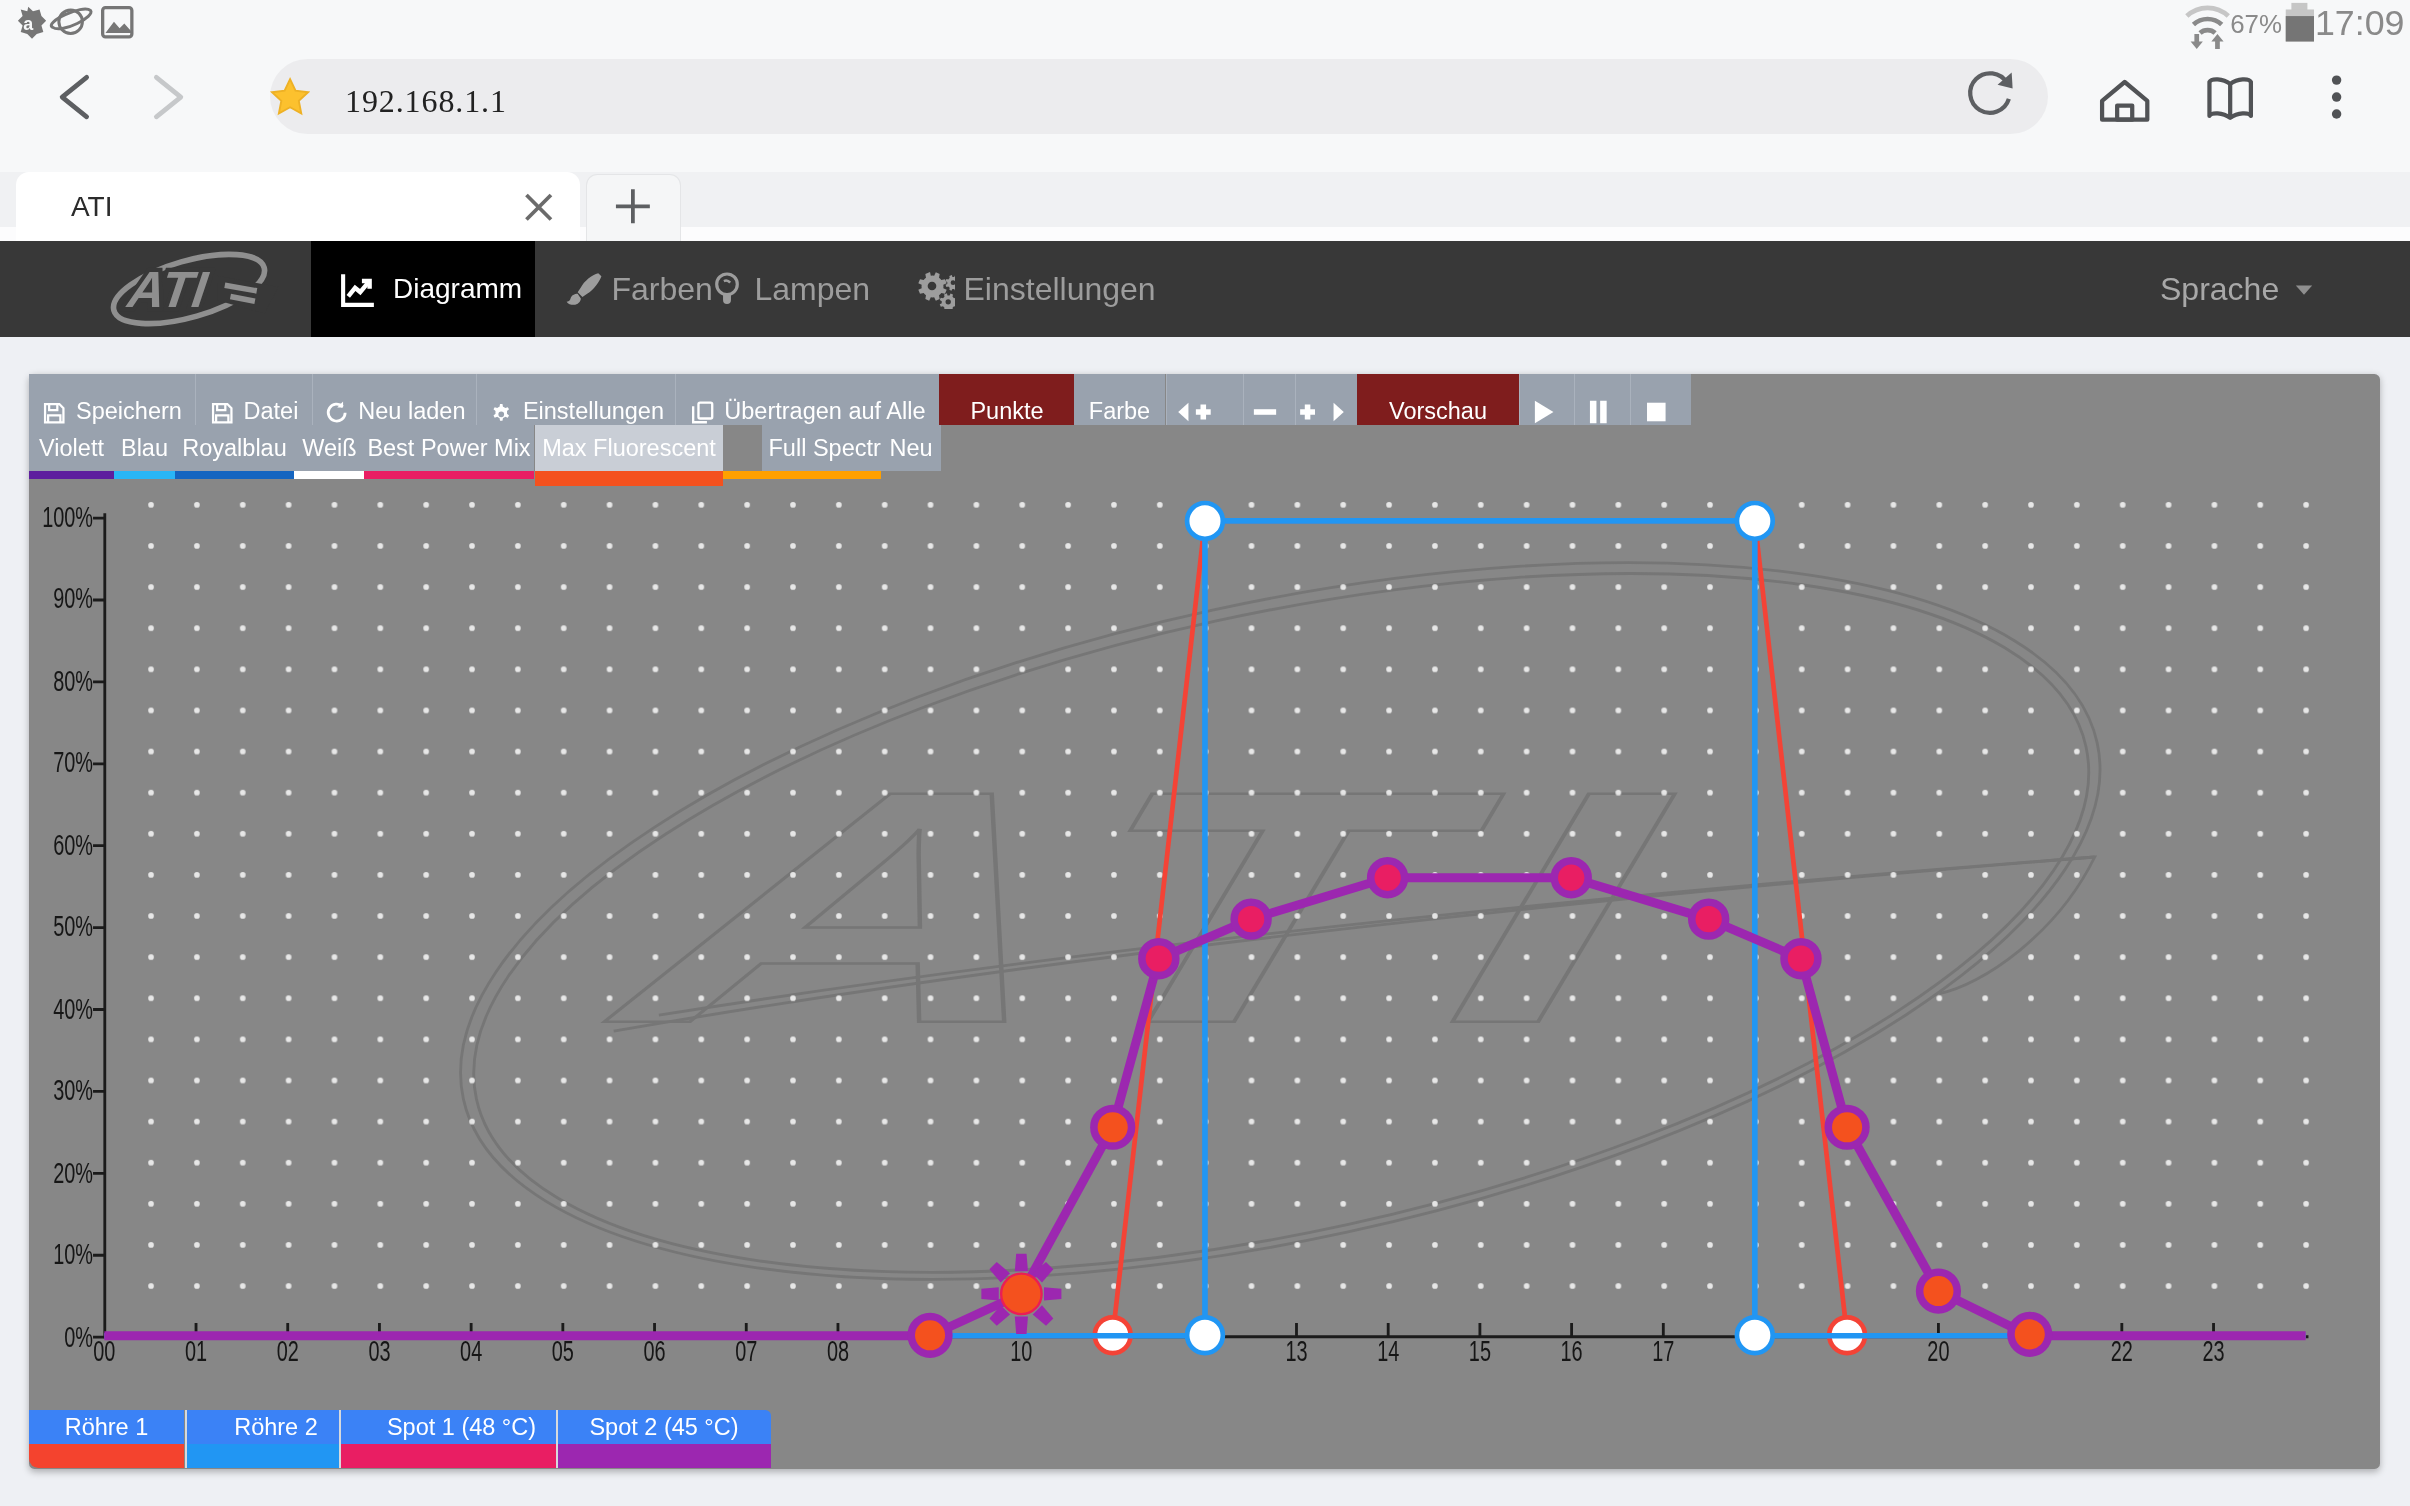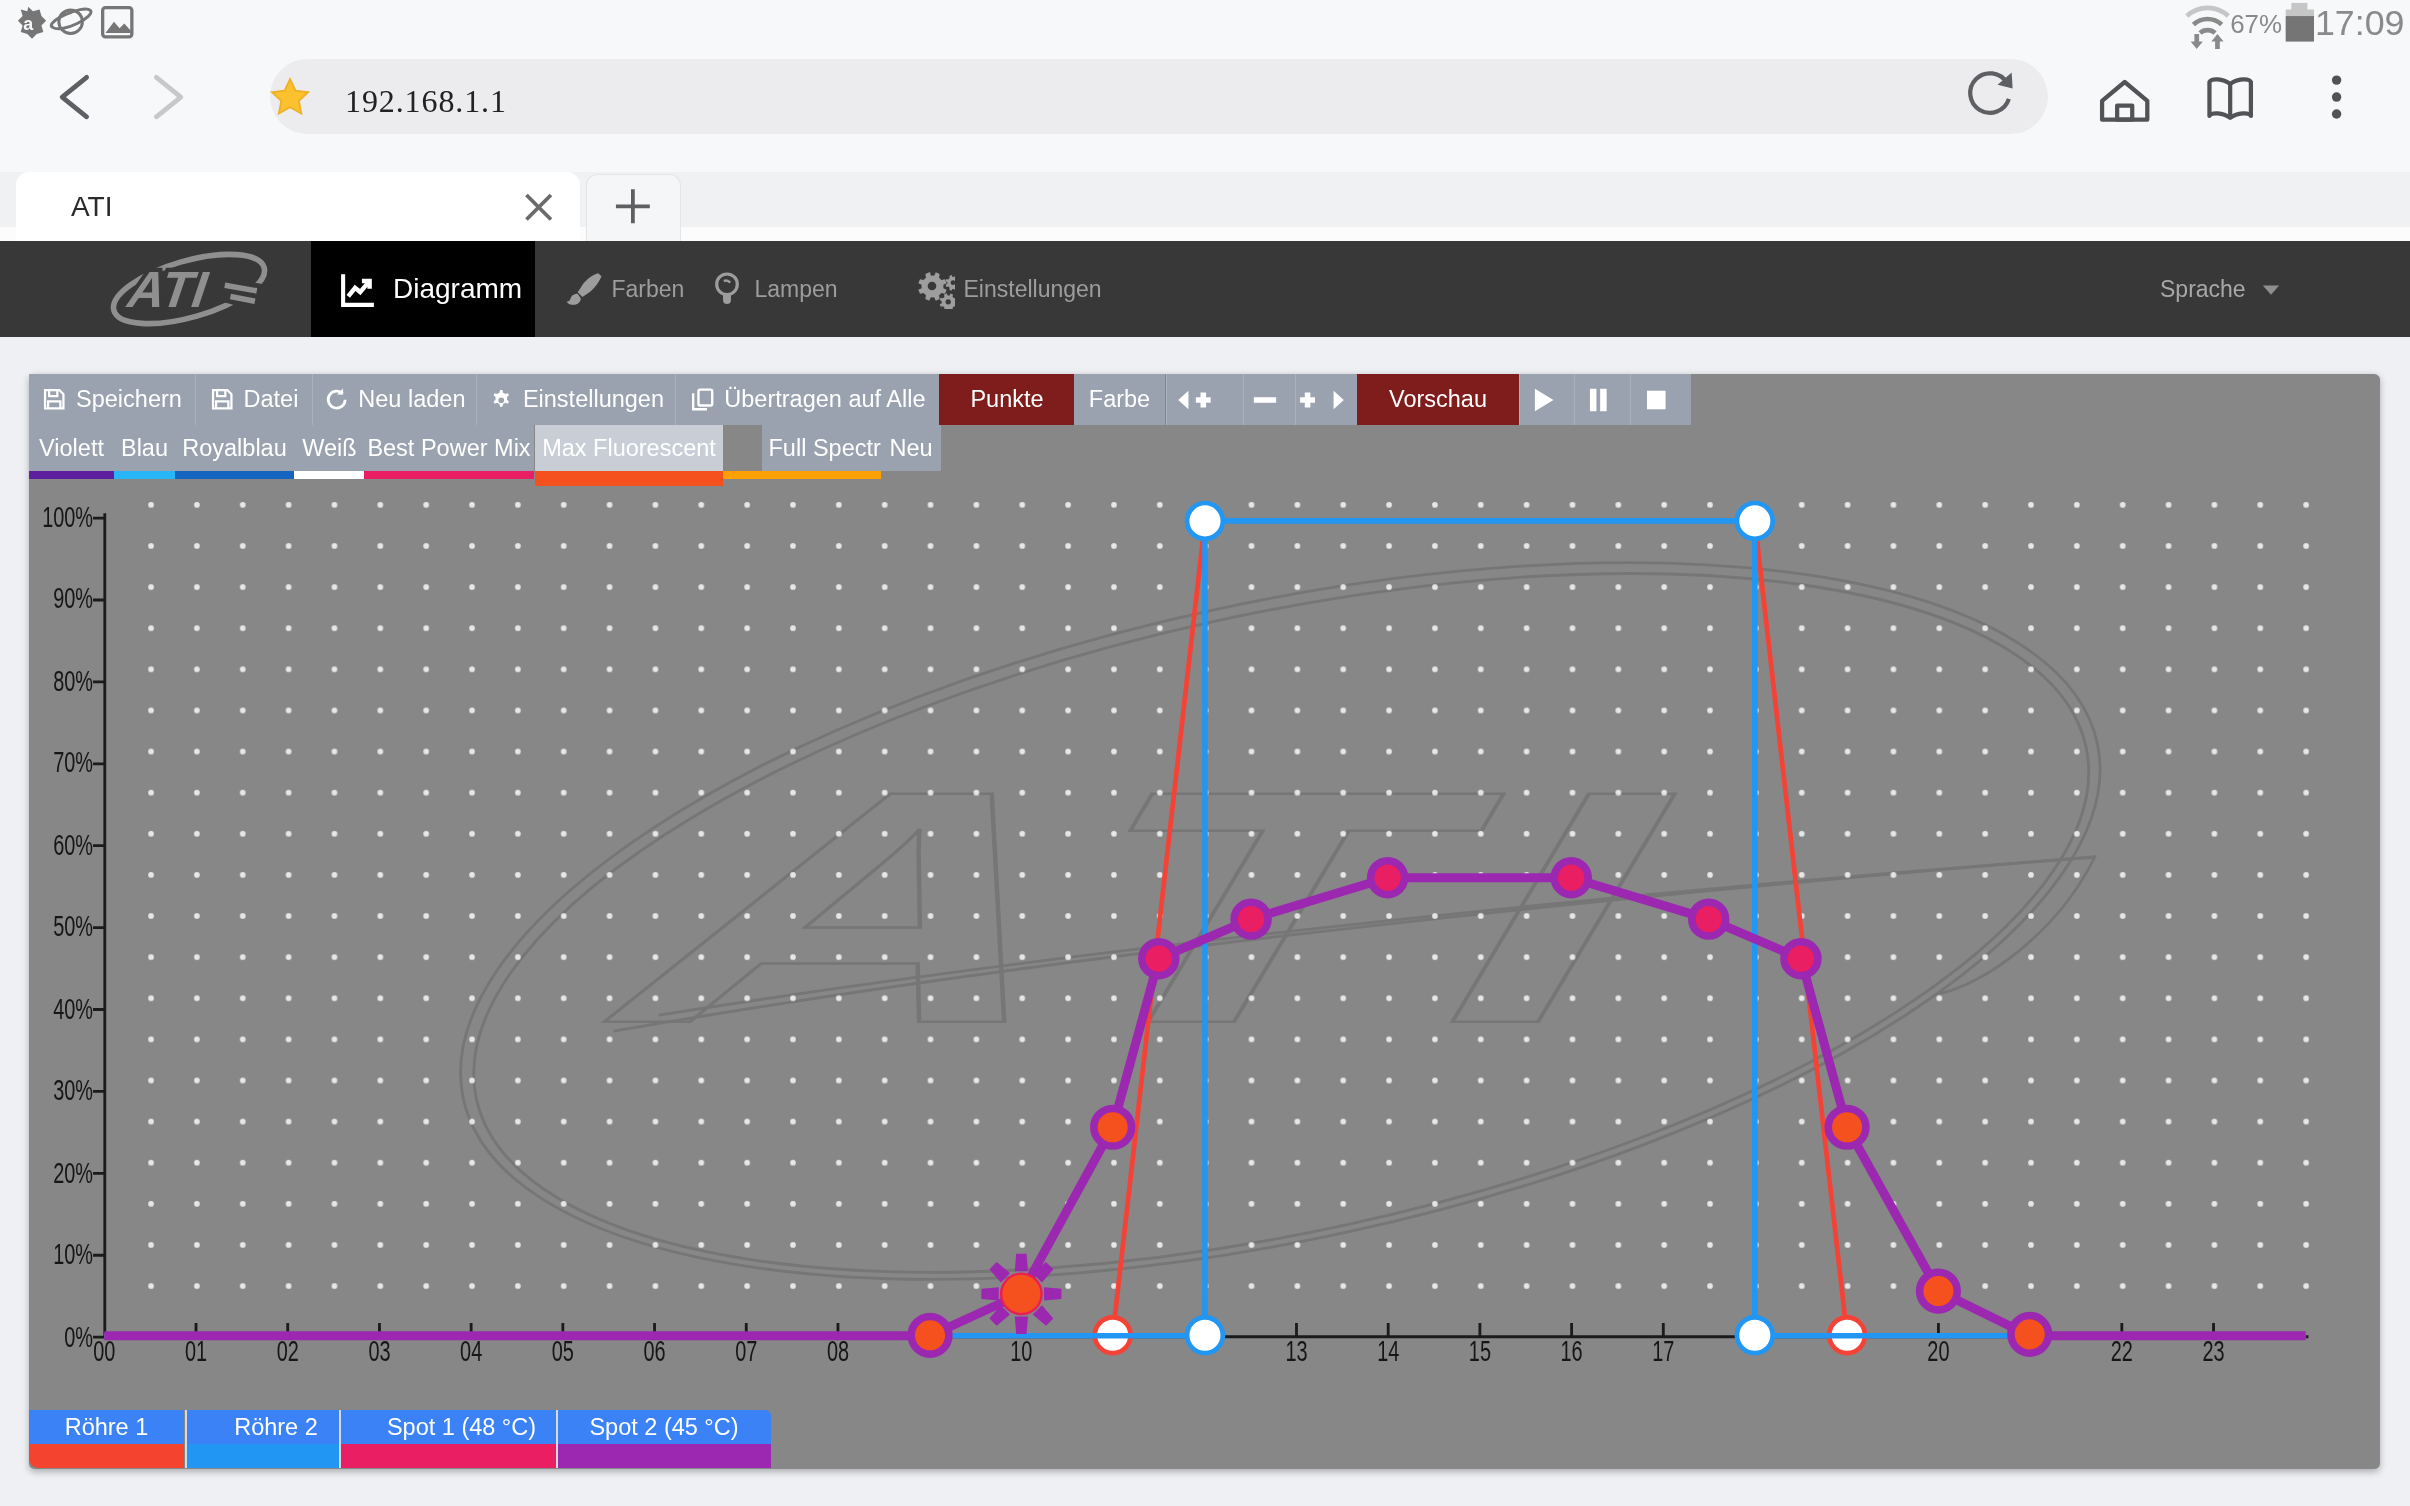--- a/index.html
+++ b/index.html
@@ -12,29 +12,29 @@
   #tabzone { position:absolute; left:0; top:172px; width:2411px; height:69px; background:#f0f1f3; }
   #tabstrip-bottom { position:absolute; left:0; top:227px; width:2411px; height:14px; background:#fcfcfd; }
   #activetab { position:absolute; left:16px; top:172px; width:564px; height:69px; background:#ffffff; border-radius:13px 13px 0 0; }
   #activetab .title { position:absolute; left:55px; top:19px; font-size:28px; color:#2b2b2b; }
   #plustab { position:absolute; left:586px; top:174px; width:95px; height:67px; background:#f5f6f7; border:1.9px solid #e4e5e7; border-bottom:none; border-radius:11.3px 11.3px 0 0; }
   #urlpill { position:absolute; left:270px; top:59px; width:1778px; height:75px; background:#ececee; border-radius:38px; }
   #urltext { position:absolute; left:345px; top:83px; font-size:32px; color:#222; letter-spacing:0.9px;font-family:Liberation Serif, serif; }
 
   
   #nav { position:absolute; left:0; top:241px; width:2411px; height:96px; background:#383838; }
-  .navitem { position:absolute; top:241px; height:96px; display:flex; align-items:center; color:#9d9d9d; font-size:23px; }
+  .navitem { position:absolute; top:241px; height:96px; display:flex; align-items:center; color:#9d9d9d; font-size:32px; }
   #navbtn { position:absolute; left:311px; top:241px; width:224px; height:96px; background:#000; display:flex; align-items:center; color:#fff; font-size:28px; }
 
   
   #panel { position:absolute; left:29px; top:374px; width:2351px; height:1095px; background:#878787; border-radius:5.6px; box-shadow:0 2.8px 7.5px rgba(0,0,0,0.28); }
   #chartsvg { position:absolute; left:29px; top:374px; }
 
   
-  .tb { position:absolute; top:374px; height:51px; background:#99a2ae; color:#fff; font-size:23.5px; display:flex; align-items:center; justify-content:center; white-space:nowrap; }
+  .tb { position:absolute; top:374px; height:51px; background:#99a2ae; color:#fff; font-size:23.5px; display:flex; align-items:flex-end; justify-content:center; white-space:nowrap; }
   .tb.sep { border-left:1.9px solid #aab2bd; }
   .tb.dark { background:#7f1d1d; }
   .tb svg { margin-right:9.4px; }
 
   
   .t2 { position:absolute; top:425px; height:46px; background:#99a2ae; color:#fff; font-size:23.5px; display:flex; align-items:center; justify-content:center; white-space:nowrap; }
   .t2u { position:absolute; top:471px; height:7.5px; }
 
   
   .bt { position:absolute; top:1410px; height:35px; background:#3b82f6; color:#fff; font-size:23.5px; display:flex; align-items:center; justify-content:center; }

